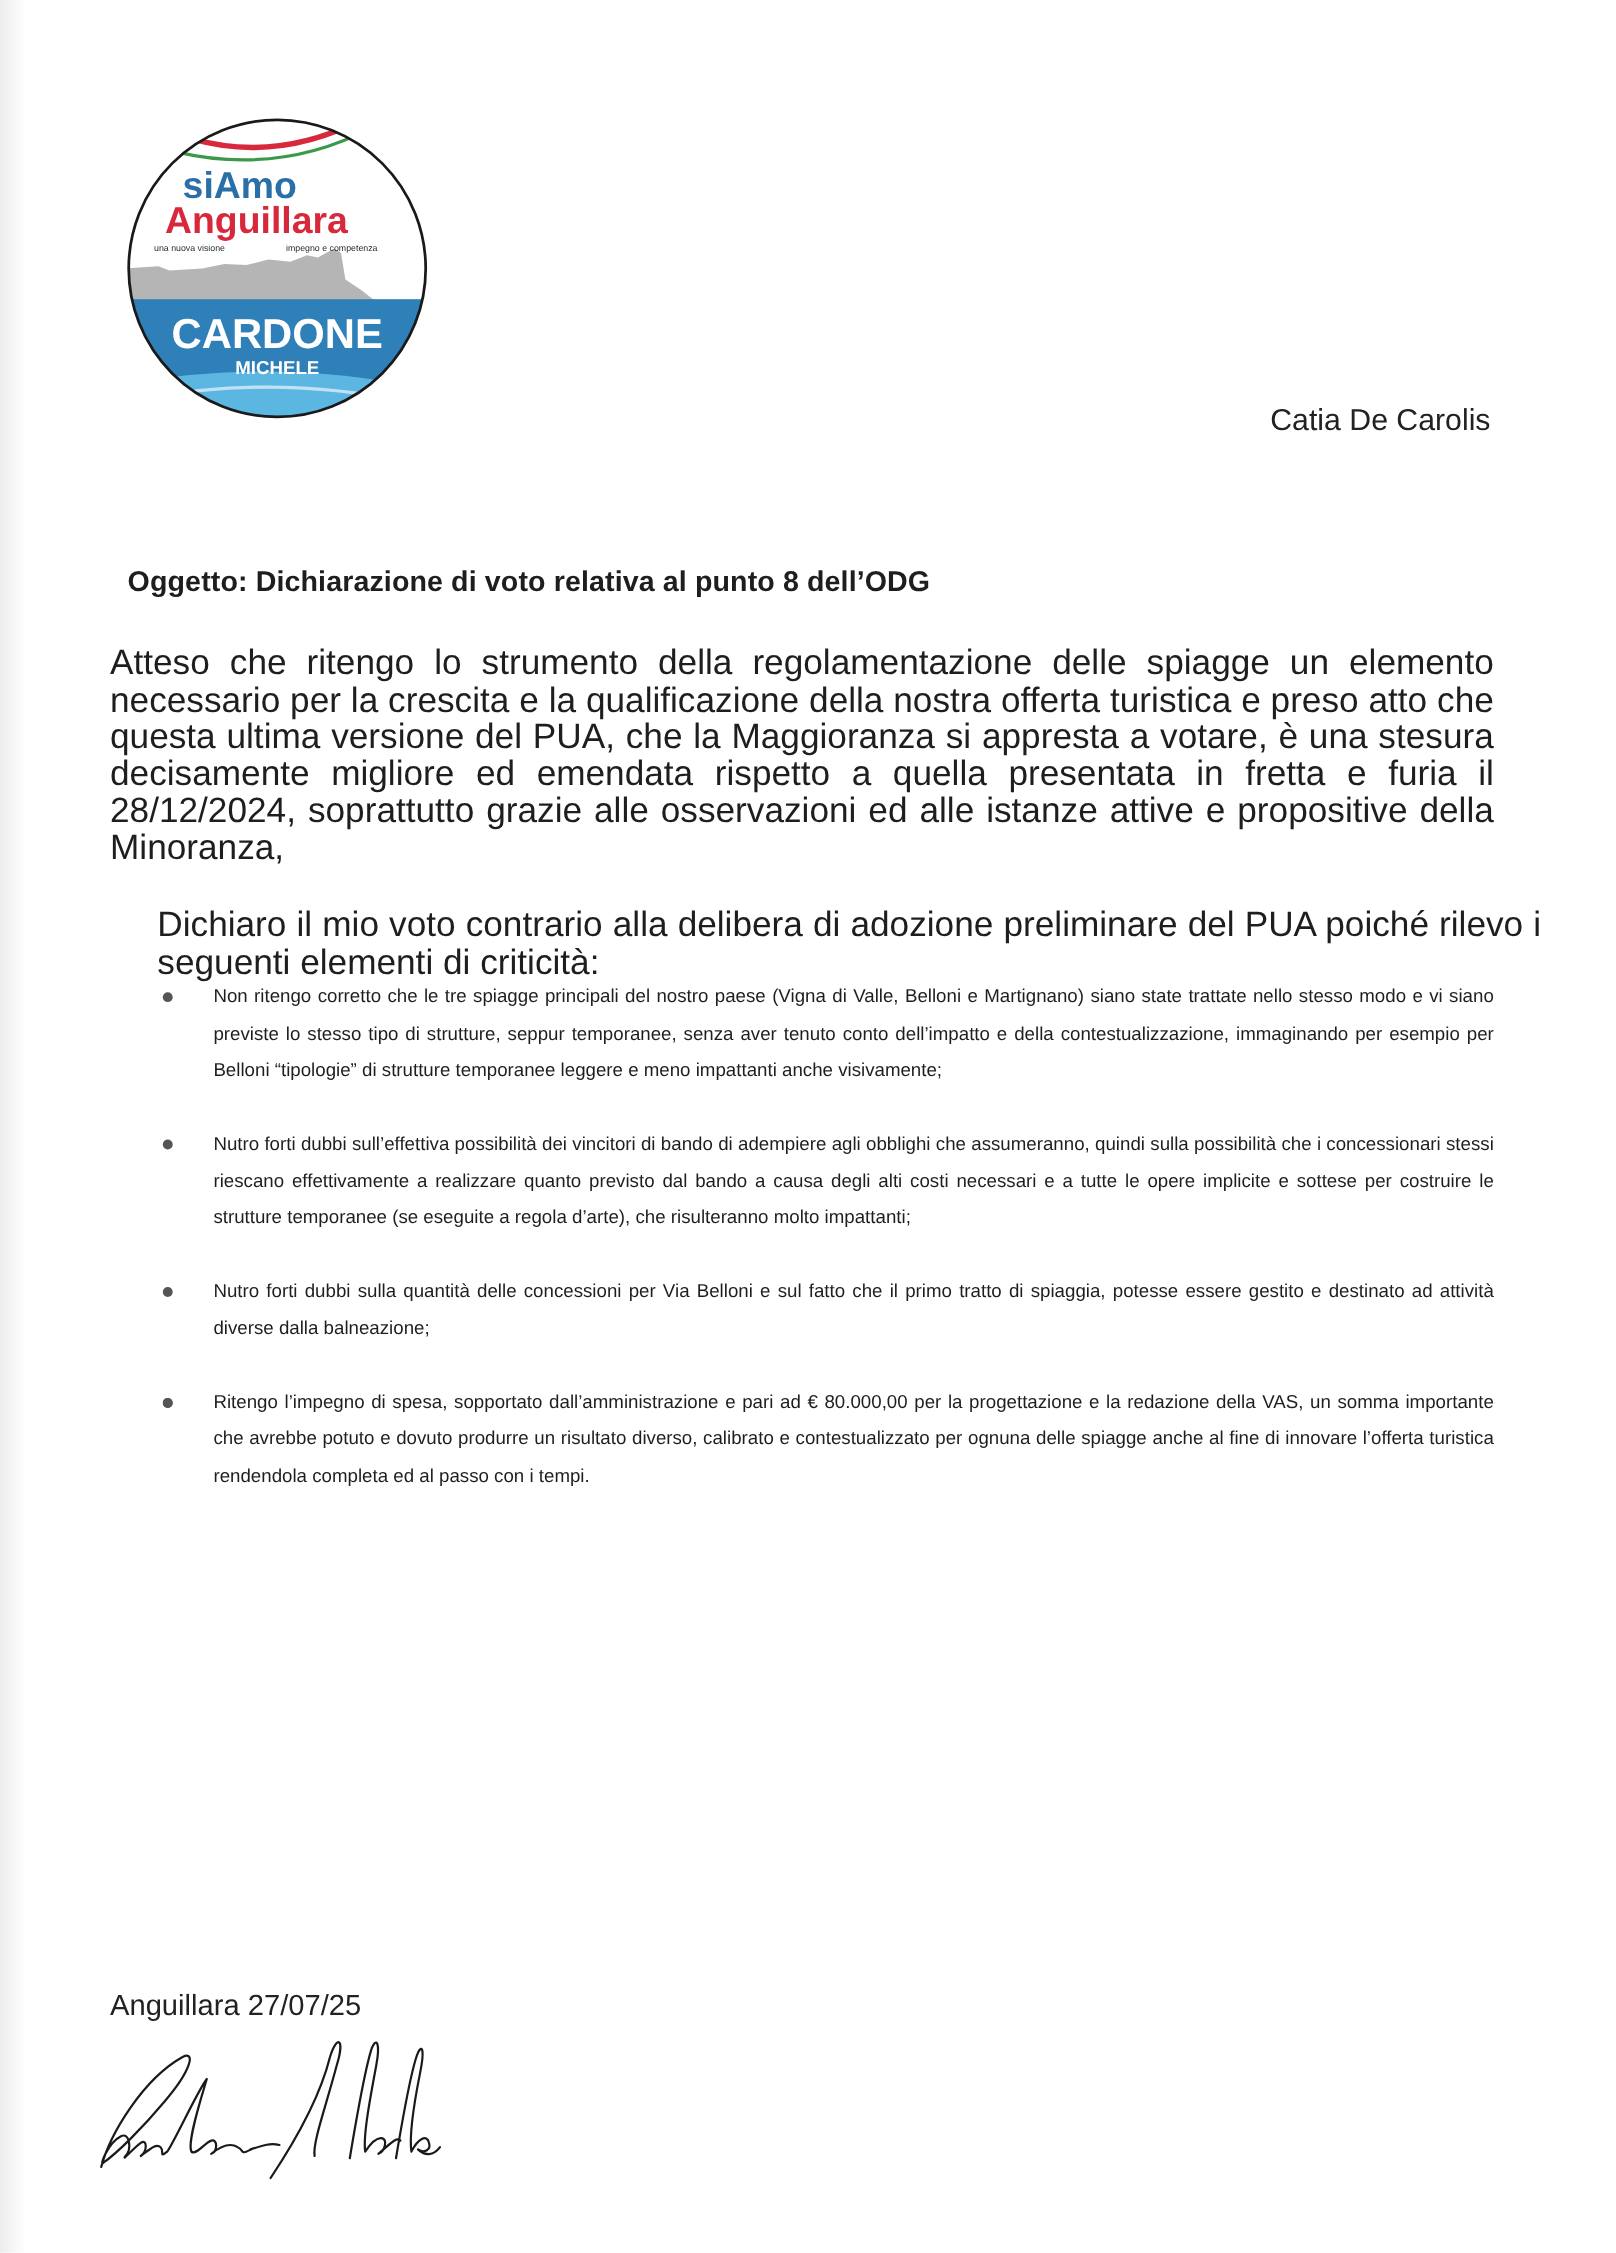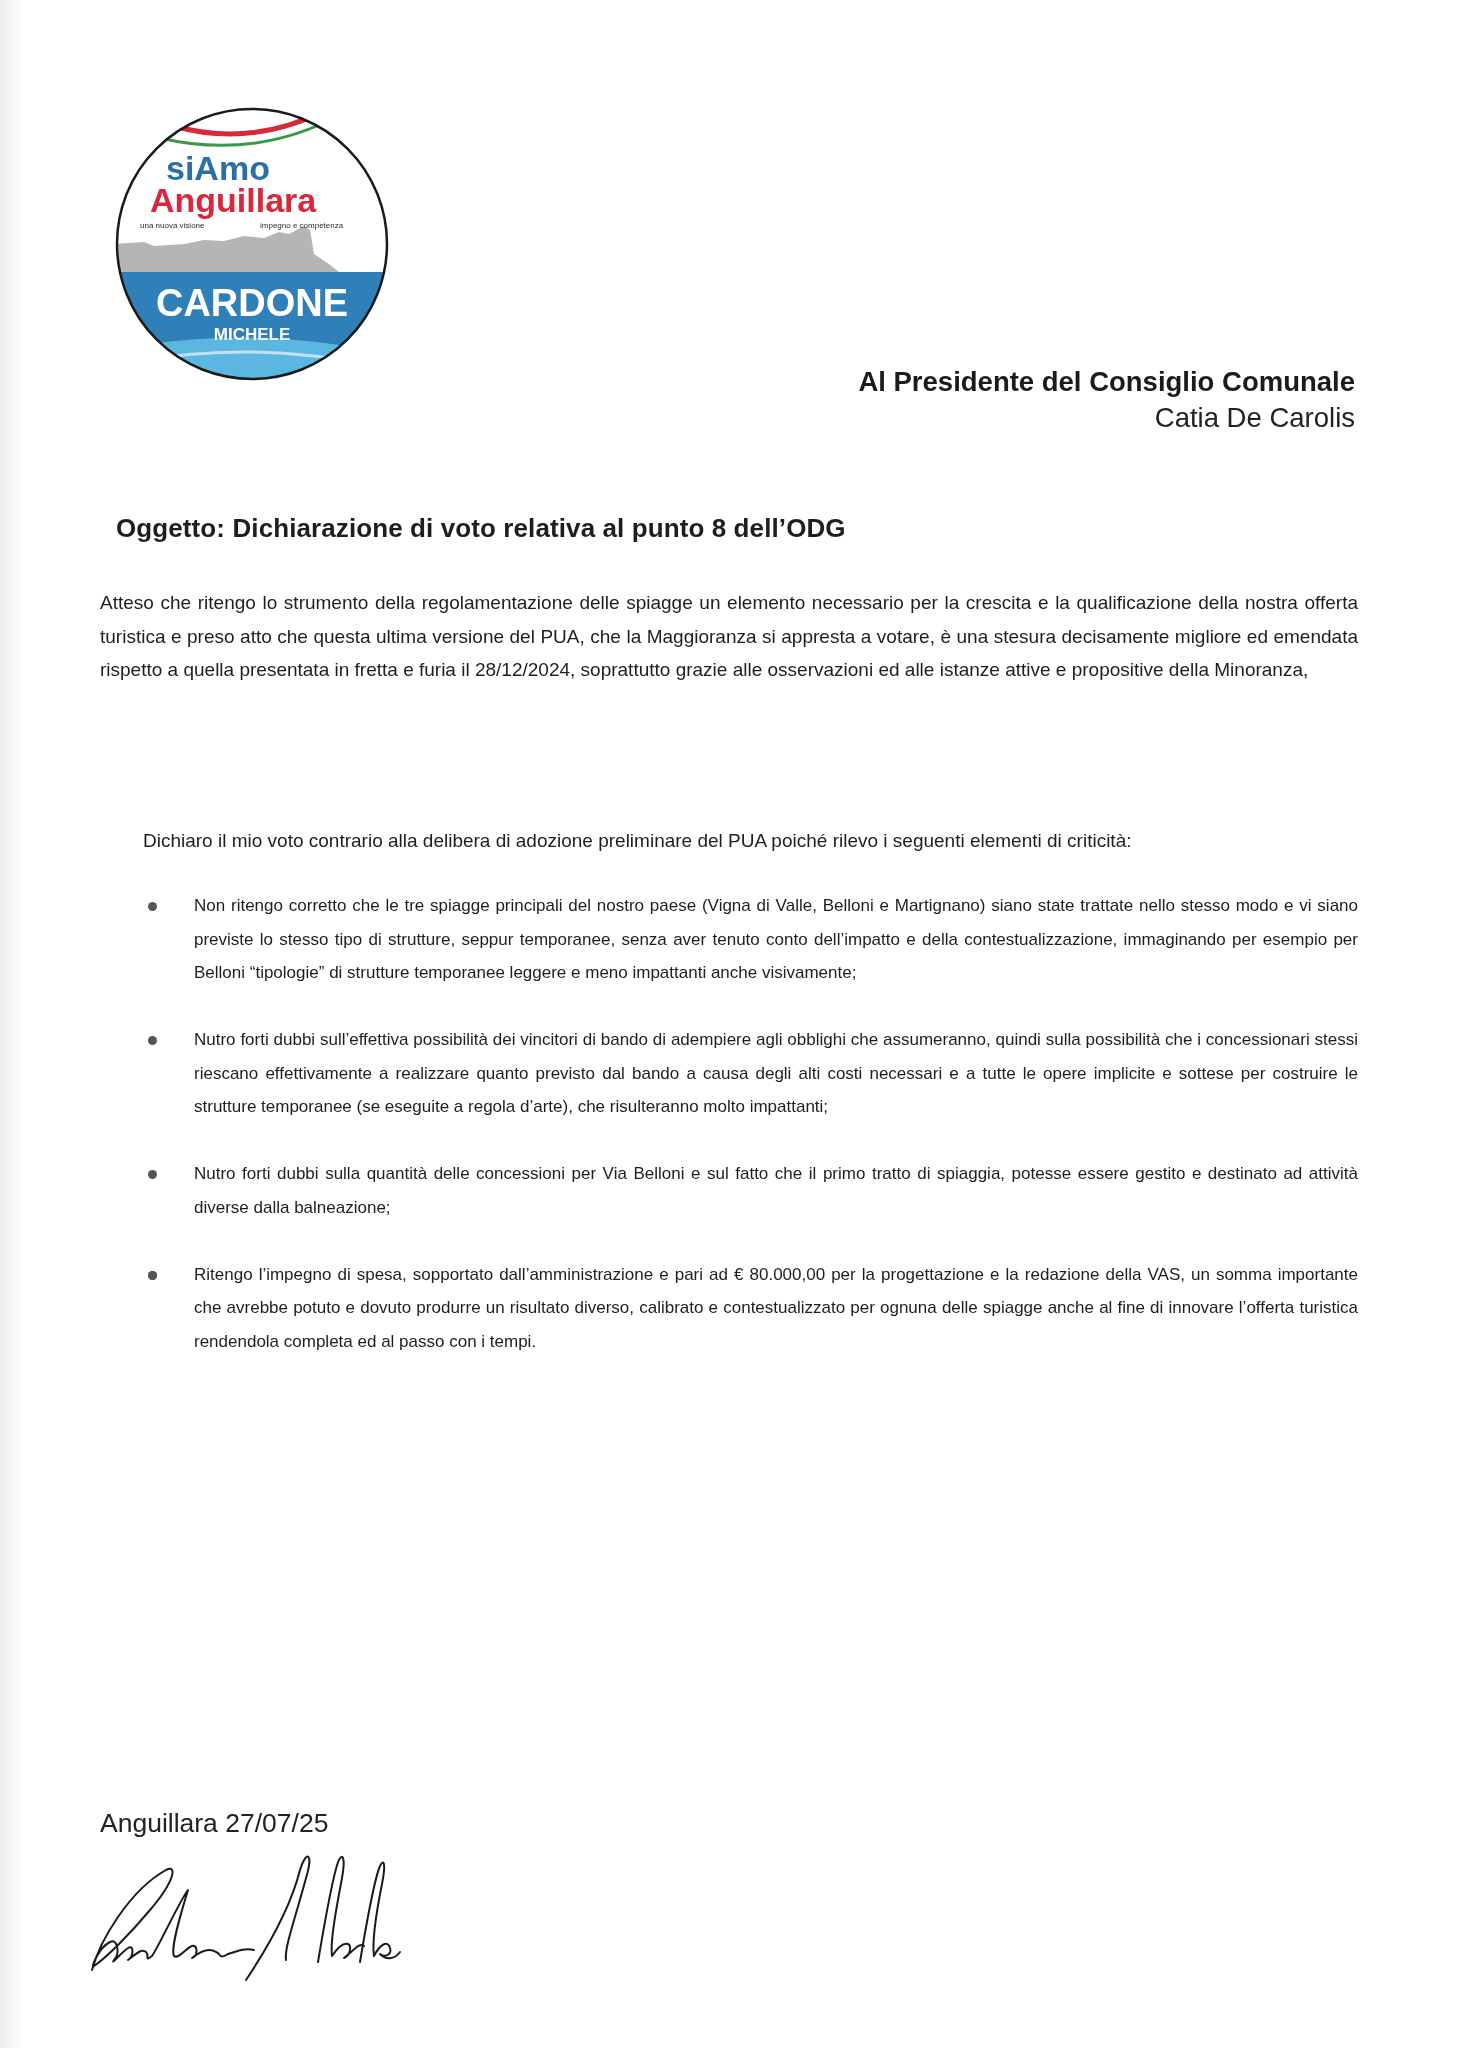--- a/index.html
+++ b/index.html
@@ -24,21 +24,21 @@
   }
   .addressee .name {
     font-size:27.5px; line-height:36px; color:#222;
   }
   .subject {
     position:absolute; left:116px; top:513px;
     font-weight:bold; font-size:26px; color:#1e1e1e; letter-spacing:0.1px;
   }
   .body-text {
     position:absolute; left:100px; width:1258px;
-    font-size:19px; line-height:33.5px; text-align:justify; color:#1e1e1e;
+    font-size:32px; line-height:33.5px; text-align:justify; color:#1e1e1e;
   }
   .p1 { top:586px; }
   .p2 { top:824px;margin-left:43px; }
   .bullets {
     position:absolute; left:100px; top:889px; width:1258px;
     margin:0; padding:0; list-style:none;
   }
   .bullets li {
     position:relative; padding-left:94px;
     font-size:17px; line-height:33.5px; text-align:justify;
@@ -85,21 +85,20 @@
     <text x="52" y="76" font-family="Liberation Sans, sans-serif" font-weight="bold" font-size="34" fill="#2a6fa8">siAmo</text>
     <text x="36" y="108" font-family="Liberation Sans, sans-serif" font-weight="bold" font-size="34" fill="#d8283c">Anguillara</text>
     <text x="26" y="124" font-family="Liberation Sans, sans-serif" font-size="8" fill="#2a2a2a">una nuova visione</text>
     <text x="146" y="124" font-family="Liberation Sans, sans-serif" font-size="8" fill="#2a2a2a">impegno e competenza</text>
     <text x="138" y="212" text-anchor="middle" font-family="Liberation Sans, sans-serif" font-weight="bold" font-size="38" fill="#ffffff">CARDONE</text>
     <text x="138" y="236" text-anchor="middle" font-family="Liberation Sans, sans-serif" font-weight="bold" font-size="17" fill="#ffffff">MICHELE</text>
   </svg>
 </div>
 
 <div class="addressee">
-  <div class="to">Al Presidente del Consiglio Comunale</div>
   <div class="name">Catia De Carolis</div>
 </div>
 
 <div class="subject">Oggetto: Dichiarazione di voto relativa al punto 8 dell’ODG</div>
 
 <div class="body-text p1">Atteso che ritengo lo strumento della regolamentazione delle spiagge un elemento necessario per la crescita e la qualificazione della nostra offerta turistica e preso atto che questa ultima versione del PUA, che la Maggioranza si appresta a votare, è una stesura decisamente migliore ed emendata rispetto a quella presentata in fretta e furia il 28/12/2024, soprattutto grazie alle osservazioni ed alle istanze attive e propositive della Minoranza,</div>
 <div class="body-text p2">Dichiaro il mio voto contrario alla delibera di adozione preliminare del PUA poiché rilevo i seguenti elementi di criticità:</div>
 
 <ul class="bullets">
   <li><span class="dot"></span><span>Non ritengo corretto che le tre spiagge principali del nostro paese (Vigna di Valle, Belloni e Martignano) siano state trattate nello stesso modo e vi siano previste lo stesso tipo di strutture, seppur temporanee, senza aver tenuto conto dell’impatto e della contestualizzazione, immaginando per esempio per Belloni “tipologie” di strutture temporanee leggere e meno impattanti anche visivamente;</span></li>

